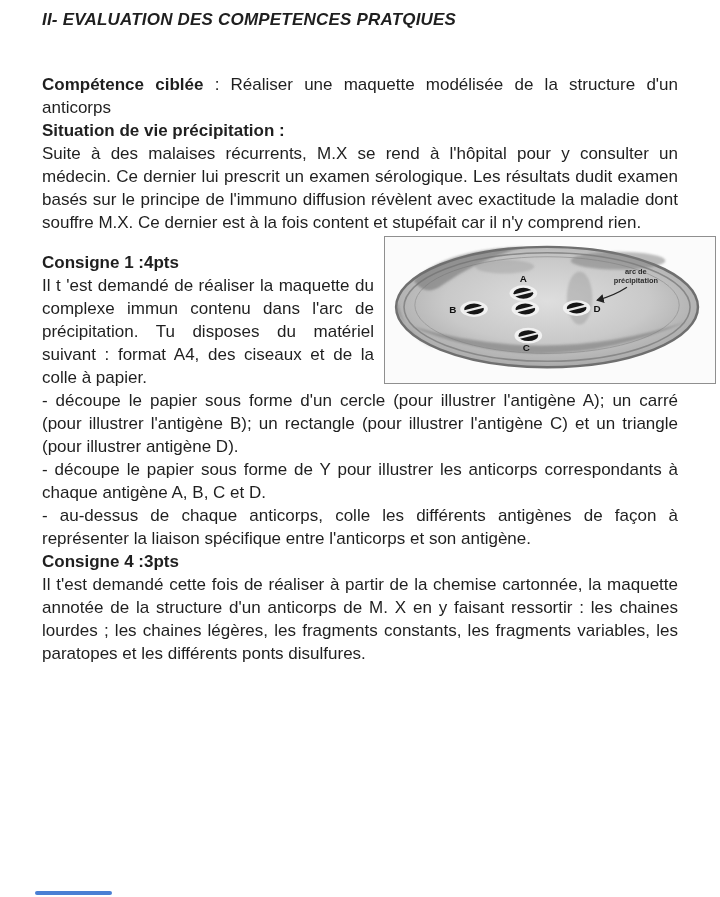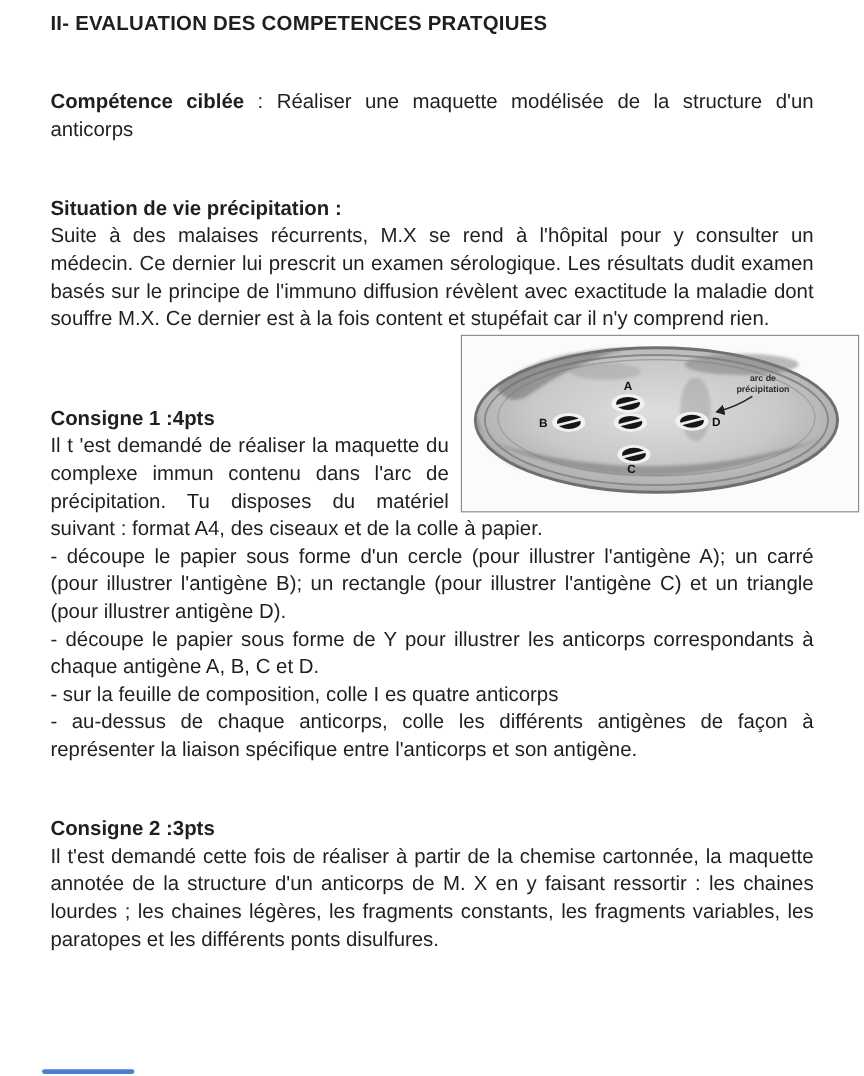--- a/index.html
+++ b/index.html
@@ -5,26 +5,26 @@
   * { margin:0; padding:0; box-sizing:border-box; }
   html,body { background:#ffffff; }
   body {
     width:720px; height:897px; overflow:hidden; position:relative;
     font-family:"Liberation Sans", sans-serif;
     color:#1f1f1f;
   }
   .page { padding:8px 42px 0 42px; }
   .title {
     font-size:17px; font-weight:700; line-height:23px;
-    margin-bottom:42px; letter-spacing:0.2px;
+    margin-bottom:42px; letter-spacing:0.2px;font-style:italic;
   }
   .line {
     font-size:17px; line-height:23px; text-align:justify;
   }
-  .lead { font-weight:700;margin-top:43px; }
+  .lead { font-weight:700; }
   .spacer { height:17px; clear:none; }
   .figure {
     float:right; width:332px; height:148px;
     margin:2px -38px 0 10px;
     border:1.5px solid #8f8f8f; background:#fbfbfb;
     overflow:hidden;
   }
   .figure svg { display:block; width:100%; height:100%; }
   .bottom-bar {
     position:absolute; left:35px; bottom:2px;
@@ -117,22 +117,21 @@
     <div class="spacer"></div>
 
     <p class="line lead">Consigne 1 :4pts</p>
 
     <p class="line">Il t 'est demandé de réaliser la maquette du complexe immun contenu dans l'arc de précipitation. Tu disposes du matériel suivant : format A4, des ciseaux et de la colle à papier.</p>
   </div>
 
 
   <p class="line">- découpe le papier sous forme d'un cercle (pour illustrer l'antigène A); un carré (pour illustrer l'antigène B); un rectangle (pour illustrer l'antigène C) et un triangle (pour illustrer antigène D).</p>
   <p class="line">- découpe le papier sous forme de Y pour illustrer les anticorps correspondants à chaque antigène A, B, C et D.</p>
-  <p class="line">- sur la feuille de composition, colle I es quatre anticorps</p>
   <p class="line">- au-dessus de chaque anticorps, colle les différents antigènes de façon à représenter la liaison spécifique entre l'anticorps et son antigène.</p>
 
-  <p class="line lead">Consigne 2 :3pts</p>
+  <p class="line lead">Consigne 4 :3pts</p>
 
   <p class="line">Il t'est demandé cette fois de réaliser à partir de la chemise cartonnée, la maquette annotée de la structure d'un anticorps de M. X en y faisant ressortir : les chaines lourdes ; les chaines légères, les fragments constants, les fragments variables, les paratopes et les différents ponts disulfures.</p>
 
 </div>
 
 <div class="bottom-bar"></div>
 
 </body></html>

